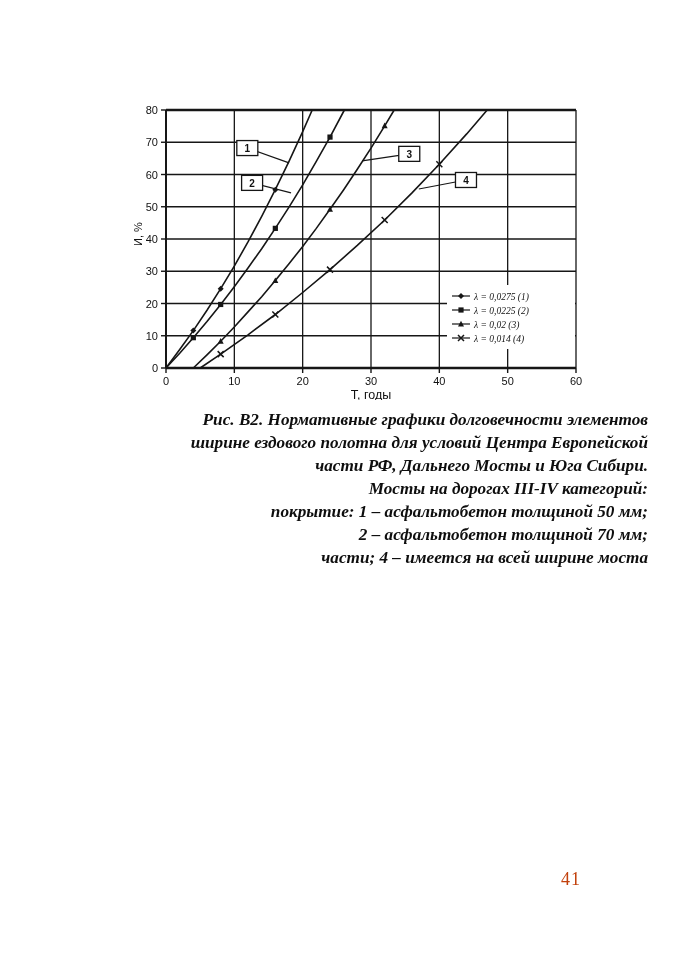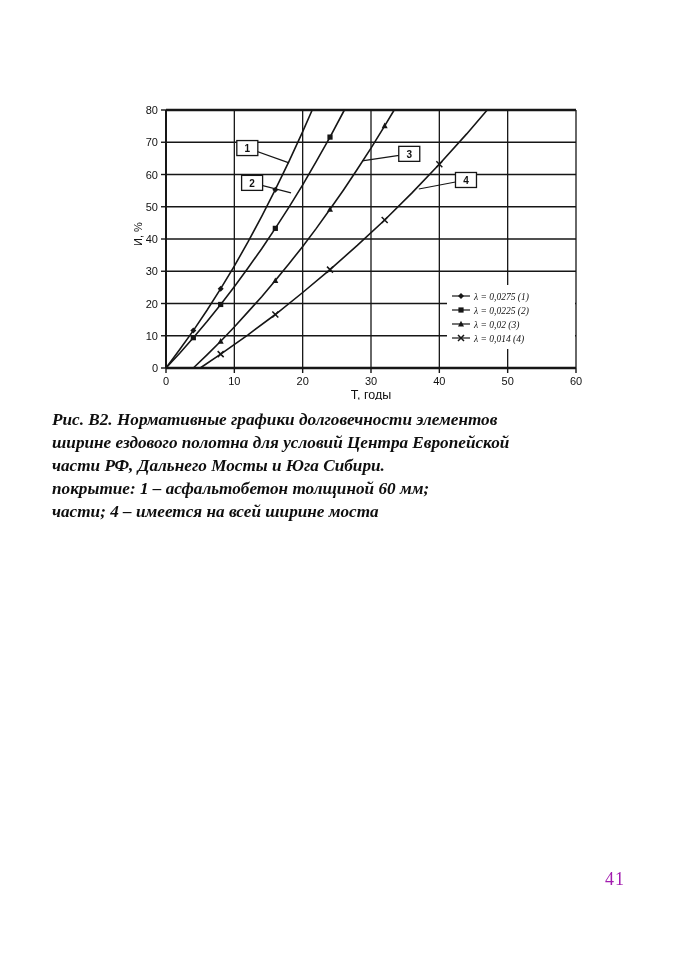--- a/index.html
+++ b/index.html
@@ -9,33 +9,33 @@
     background:#ffffff;
     font-family:"Liberation Serif", serif;
     color:#111;
     overflow:hidden;
     margin:0 auto;
   }
   .chart-wrap{position:absolute;left:0;top:0;width:700px;height:400px;}
   .caption{
     position:absolute;
     left:52px;top:408px;width:596px;
-    text-align:left;
+    text-align:right;
     font-weight:bold;
     font-style:italic;
     font-size:17.2px;
     line-height:23px;
     color:#0e0e0e;
   }
   .caption div{white-space:nowrap;}
   .page-number{
     position:absolute;
-    left:605px;top:869px;
+    left:561px;top:869px;
     font-size:18px;
-    color:#a21caf;
+    color:#c2410c;
     letter-spacing:1px;
   }
   svg text{fill:#111;}
 </style>
 </head>
 <body>
 
 <div class="page">
 
   <div class="chart-wrap">
@@ -145,19 +145,21 @@
           <rect x="455.48333333333335" y="172.48250000000002" width="21" height="15" fill="#ffffff" stroke="#161616" stroke-width="1.3"></rect>
           <text x="465.98333333333335" y="183.78250000000003" text-anchor="middle" font-size="10" font-weight="bold" font-family="&quot;Liberation Sans&quot;, sans-serif">4</text>
         </g>
       </svg>
   </div>
 
   <div class="caption">
     <div>Рис. В2. Нормативные графики долговечности элементов</div>
     <div>ширине ездового полотна для условий Центра Европейской</div>
     <div>части РФ, Дальнего Мосты и Юга Сибири.</div>
-    <div>покрытие: 1 –  асфальтобетон толщиной 60 мм;</div>
+    <div>Мосты на дорогах III-IV категорий:</div>
+    <div>покрытие: 1 –  асфальтобетон толщиной 50 мм;</div>
+    <div>2 – асфальтобетон толщиной 70 мм;</div>
     <div>части; 4 –  имеется на всей ширине моста</div>
   </div>
 
   <div class="page-number">41</div>
 
 </div>
 
 </body></html>

